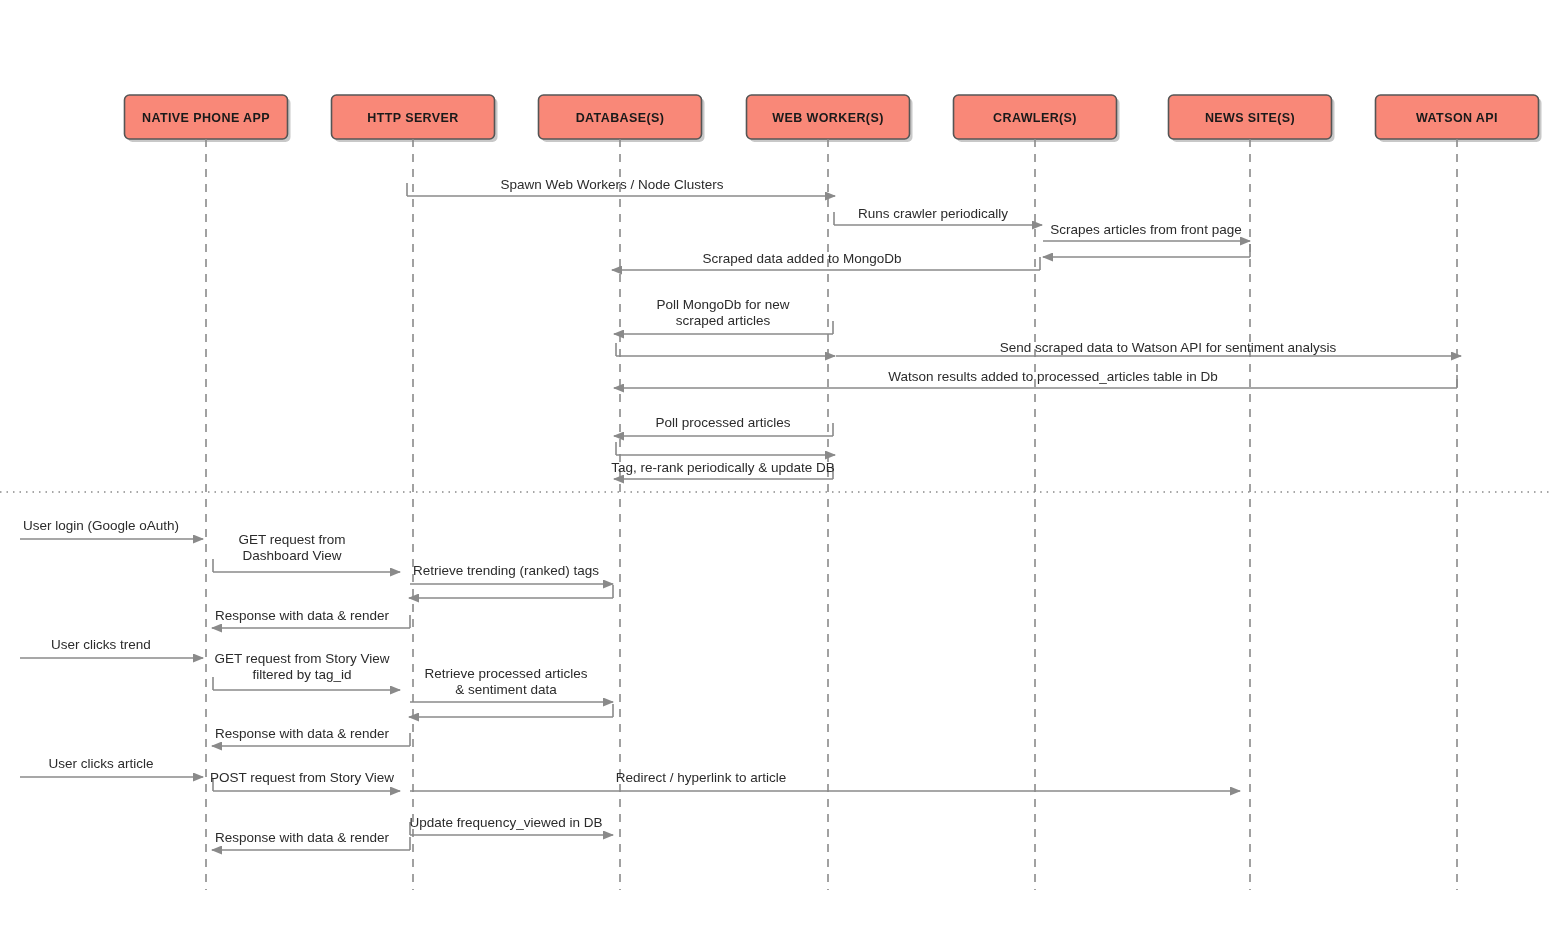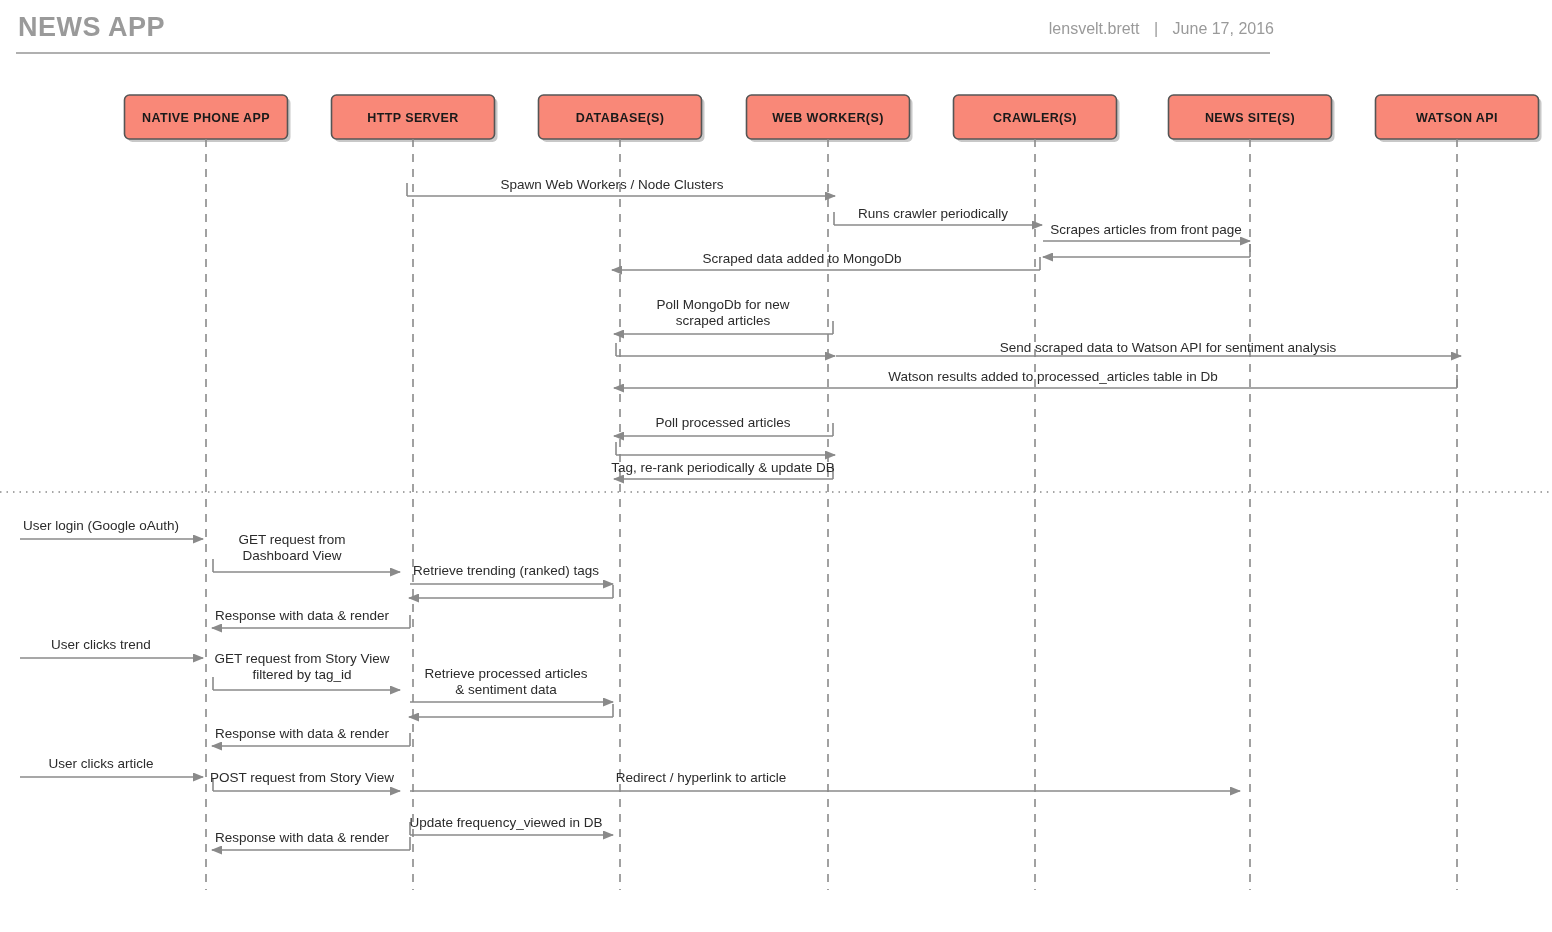--- a/index.html
+++ b/index.html
@@ -18,29 +18,20 @@
   .msg-line{stroke:#8a8a8a;stroke-width:1.6;fill:none;}
   .msg-tick{stroke:#8a8a8a;stroke-width:1.6;}
   .msg-text{font-family:"Liberation Sans",sans-serif;font-size:13.5px;fill:#2b2b2b;text-anchor:middle;}
   .divider{stroke:#8a8a8a;stroke-width:1.4;stroke-dasharray:1.5 5;}
 </style>
 </head>
 <body>
 
 <div id="root">
 
-  <div class="hdr">
-    <div class="hdr-title">NEWS APP</div>
-    <div class="hdr-meta">
-      <span>lensvelt.brett</span>
-      <span style="padding:0 10px;">|</span>
-      <span>June 17, 2016</span>
-    </div>
-    <div class="hdr-rule"></div>
-  </div>
 
   <svg id="canvas" width="1552" height="932">
     <defs>
       <marker id="arrR" markerWidth="11" markerHeight="9" refX="10" refY="4.5" orient="auto" markerUnits="userSpaceOnUse">
         <path d="M0,0 L11,4.5 L0,9 z" fill="#8a8a8a"></path>
       </marker>
       <marker id="arrL" markerWidth="11" markerHeight="9" refX="10" refY="4.5" orient="auto" markerUnits="userSpaceOnUse">
         <path d="M0,0 L11,4.5 L0,9 z" fill="#8a8a8a"></path>
       </marker>
     </defs>

